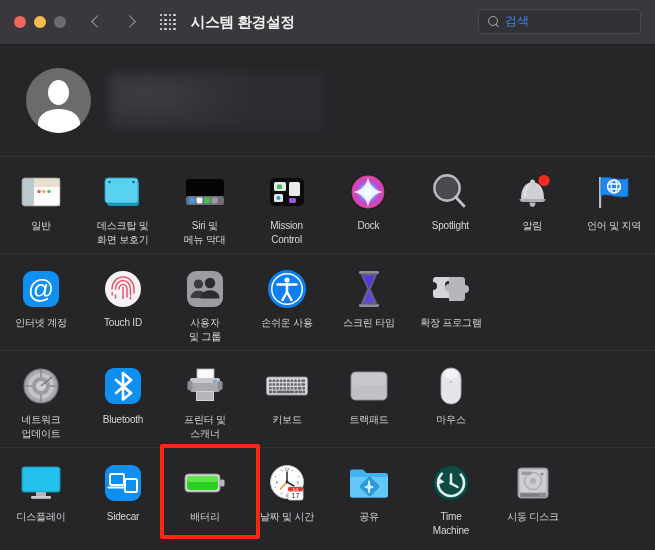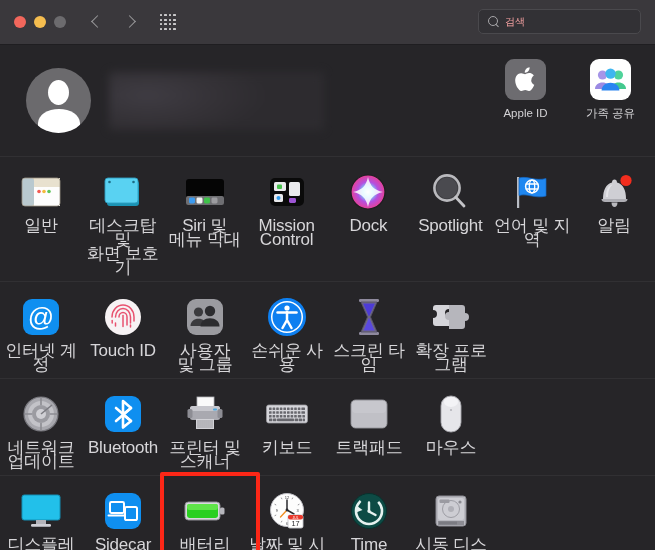--- a/index.html
+++ b/index.html
@@ -115,22 +115,22 @@
   }
   .mag::after {
     content: "";
     position: absolute;
     width: 4px; height: 1.3px;
     background: #a6a5a8;
     transform: rotate(45deg);
     left: 7px; top: 8.6px;
   }
   #search-placeholder {
-    font-size: 10px;
-    color: #fca5a5;
+    font-size: 12px;
+    color: #3b82f6;
   }
 
   
   #account-banner {
     position: relative;
     height: 112px;
     border-bottom: 1px solid #313033;
     display: flex;
     align-items: center;
     padding: 0 14px;
@@ -228,21 +228,21 @@
     padding-top: 2px;
   }
   .pref-icon-wrap {
     height: 42px;
     display: flex;
     align-items: center;
     justify-content: center;
   }
   .pref-label {
     margin-top: 6px;
-    font-size: 17px;
+    font-size: 10px;
     line-height: 14px;
     color: #d7d6d9;
     text-align: center;
     white-space: pre-line;
     letter-spacing: -0.2px;
   }
 
   
   #battery-highlight {
     position: absolute;
@@ -286,64 +286,37 @@
     <i></i>
       <i></i>
       <i></i>
       <i></i>
     <i></i>
       <i></i>
       <i></i>
       <i></i>
   </span>
 
+  <span id="window-title">시스템 환경설정</span>
 
   <div id="searchfield">
     <span class="mag"></span>
     <span id="search-placeholder">검색</span>
   </div>
 </div>
 
 <div id="account-banner">
 
   <div id="avatar">
     <span class="head"></span>
     <span class="body"></span>
   </div>
 
   <div id="account-name-blur"></div>
 
-  <div id="banner-actions">
-
-    <div class="banner-tile">
-      <div class="appleid-icon">
-        <svg width="23" height="27" viewBox="0 0 23 27">
-          <path fill="#ffffff" d="M17.3 14.2c0-3.1 2.5-4.6 2.6-4.7-1.4-2.1-3.6-2.4-4.4-2.4-1.9-.2-3.6 1.1-4.5 1.1-.9 0-2.4-1.1-3.9-1-2 0-3.9 1.2-4.9 3-2.1 3.6-.5 9 1.5 11.9 1 1.4 2.2 3 3.7 2.9 1.5-.1 2-1 3.8-1s2.3 1 3.9.9c1.6 0 2.6-1.4 3.6-2.9 1.1-1.6 1.6-3.2 1.6-3.3-.1 0-3.1-1.2-3.1-4.5z"></path>
-          <path fill="#ffffff" d="M14.4 5.1c.8-1 1.4-2.4 1.2-3.8-1.2.1-2.7.8-3.5 1.8-.8.9-1.5 2.3-1.3 3.7 1.3.1 2.7-.7 3.6-1.7z"></path>
-        </svg>
-      </div>
-      <span class="label">Apple ID</span>
-    </div>
-
-    <div class="banner-tile">
-      <div class="famshare-icon">
-        <svg width="33" height="26" viewBox="0 0 33 26">
-          <circle cx="8.5" cy="8" r="4.6" fill="#a695e8"></circle>
-          <path d="M1 22c0-4.2 3.4-6.6 7.5-6.6s7.5 2.4 7.5 6.6z" fill="#9b8ae3"></path>
-          <circle cx="24.5" cy="8" r="4.6" fill="#4fd39a"></circle>
-          <path d="M17 22c0-4.2 3.4-6.6 7.5-6.6S32 17.8 32 22z" fill="#44c98e"></path>
-          <circle cx="16.5" cy="6.6" r="5.2" fill="#3fb6f0"></circle>
-          <path d="M7.6 23.6c0-5 4-7.9 8.9-7.9s8.9 2.9 8.9 7.9z" fill="#2a84f0"></path>
-        </svg>
-      </div>
-      <span class="label">가족
-공유</span>
-    </div>
-
-  </div>
 </div>
 
 <div id="pref-area">
 
   <div class="pref-row sep">
 
     <div class="pref-item">
       <div class="pref-icon-wrap">
         <svg width="40" height="32" viewBox="0 0 40 32">
           <rect x="1" y="2" width="38" height="28" rx="3" fill="#ded3bb"></rect>
@@ -429,43 +402,43 @@
           <circle cx="16" cy="15" r="12.6" fill="#3e3e42" stroke="#b9b9bd" stroke-width="2.6"></circle>
           <circle cx="16" cy="15" r="10.4" fill="#4a4a4f"></circle>
           <path d="M24.8 24.2 L33 33" stroke="#c3c3c7" stroke-width="2.8" stroke-linecap="round"></path>
         </svg>
       </div>
       <span class="pref-label">Spotlight</span>
     </div>
 
     <div class="pref-item">
       <div class="pref-icon-wrap">
+        <svg width="38" height="36" viewBox="0 0 38 36">
+          <path d="M8 25 C8 16 11 10 17 8.5 C17 6.8 18 5.5 19.5 5.5 C21 5.5 22 6.8 22 8.5 C28 10 31 16 31 25 Z" fill="#cfcfd4"></path>
+          <path d="M6.5 25 H32.5 C32.5 27 31 28 29 28 H10 C8 28 6.5 27 6.5 25 Z" fill="#aeaeb4"></path>
+          <path d="M16.5 28.5 C16.5 31.5 18 33 19.5 33 C21 33 22.5 31.5 22.5 28.5 Z" fill="#b8b8bd"></path>
+          <path d="M11 23 C11 16 13 11.5 17.5 10.5 C14.5 13 13 17 13 23 Z" fill="#ededf0" opacity="0.7"></path>
+          <circle cx="31" cy="6.5" r="5.6" fill="#f22d1e"></circle>
+        </svg>
+      </div>
+      <span class="pref-label">알림</span>
+    </div>
+
+    <div class="pref-item">
+      <div class="pref-icon-wrap">
         <svg width="38" height="34" viewBox="0 0 38 34">
           <rect x="4" y="2" width="2.2" height="31" fill="#b9bdc4"></rect>
           <path d="M6 3 C14 0.5 22 6.5 33 3.5 L33 21 C22 24 14 18 6 20.5 Z" fill="#1f87f0"></path>
           <path d="M6 3 C14 0.5 22 6.5 33 3.5 L33 21 C22 24 14 18 6 20.5 Z" fill="none" stroke="#1466c0" stroke-width="0.7"></path>
           <circle cx="19" cy="11.5" r="6.4" fill="none" stroke="#ffffff" stroke-width="1.5"></circle>
           <ellipse cx="19" cy="11.5" rx="2.7" ry="6.4" fill="none" stroke="#ffffff" stroke-width="1.3"></ellipse>
           <path d="M12.8 9 H25.2 M12.8 14 H25.2" stroke="#ffffff" stroke-width="1.3"></path>
         </svg>
       </div>
       <span class="pref-label">언어 및 지역</span>
-    </div>
-
-    <div class="pref-item">
-      <div class="pref-icon-wrap">
-        <svg width="38" height="36" viewBox="0 0 38 36">
-          <path d="M8 25 C8 16 11 10 17 8.5 C17 6.8 18 5.5 19.5 5.5 C21 5.5 22 6.8 22 8.5 C28 10 31 16 31 25 Z" fill="#cfcfd4"></path>
-          <path d="M6.5 25 H32.5 C32.5 27 31 28 29 28 H10 C8 28 6.5 27 6.5 25 Z" fill="#aeaeb4"></path>
-          <path d="M16.5 28.5 C16.5 31.5 18 33 19.5 33 C21 33 22.5 31.5 22.5 28.5 Z" fill="#b8b8bd"></path>
-          <path d="M11 23 C11 16 13 11.5 17.5 10.5 C14.5 13 13 17 13 23 Z" fill="#ededf0" opacity="0.7"></path>
-          <circle cx="31" cy="6.5" r="5.6" fill="#f22d1e"></circle>
-        </svg>
-      </div>
-      <span class="pref-label">알림</span>
     </div>
   </div>
 
   <div class="pref-row sep">
 
     <div class="pref-item">
       <div class="pref-icon-wrap">
         <svg width="38" height="38" viewBox="0 0 38 38">
           <rect x="1" y="1" width="36" height="36" rx="9" fill="#0f8ff0"></rect>
           <text x="19" y="27.5" font-family="'Liberation Sans',sans-serif" font-size="26" fill="#ffffff" text-anchor="middle">@</text>
@@ -738,20 +711,32 @@
           <circle cx="19" cy="18" r="1.4" fill="#2a2a2e"></circle>
           <rect x="20" y="23" width="15" height="13" rx="1.8" fill="#ffffff" stroke="#c6c6cc" stroke-width="0.9"></rect>
           <rect x="20" y="23" width="15" height="4.4" rx="1.8" fill="#e8382b"></rect>
           <text x="27.5" y="26.8" font-family="'Liberation Sans',sans-serif" font-size="3.4" fill="#ffffff" text-anchor="middle">JUL</text>
           <text x="27.5" y="34.2" font-family="'Liberation Sans',sans-serif" font-size="7.4" fill="#2c2c30" text-anchor="middle">17</text>
         </svg>
       </div>
       <span class="pref-label">날짜 및 시간</span>
     </div>
 
+    <div class="pref-item">
+      <div class="pref-icon-wrap">
+        <svg width="40" height="32" viewBox="0 0 40 32">
+          <path d="M1 5 a2.5 2.5 0 0 1 2.5 -2.5 H14 l3.5 3.5 H36.5 a2.5 2.5 0 0 1 2.5 2.5 V28 a2.5 2.5 0 0 1 -2.5 2.5 H3.5 A2.5 2.5 0 0 1 1 28 Z" fill="#3fb5f0"></path>
+          <path d="M1 10 H39 V28 a2.5 2.5 0 0 1 -2.5 2.5 H3.5 A2.5 2.5 0 0 1 1 28 Z" fill="#63c8f6"></path>
+          <rect x="13" y="12" width="15" height="15" rx="2" transform="rotate(45 20.5 19.5)" fill="#2f9ad8"></rect>
+          <path d="M20 14.5 L20 25 M16.6 20 L23.4 20" stroke="#cfeefd" stroke-width="2" stroke-linecap="round"></path>
+          <circle cx="20" cy="20" r="2.4" fill="#cfeefd"></circle>
+        </svg>
+      </div>
+      <span class="pref-label">공유</span>
+    </div>
 
     <div class="pref-item">
       <div class="pref-icon-wrap">
         <svg width="38" height="38" viewBox="0 0 38 38">
           <circle cx="19" cy="19" r="17.5" fill="#0d4b45"></circle>
           <circle cx="19" cy="19" r="17.5" fill="none" stroke="#09302c" stroke-width="1"></circle>
           <circle cx="19" cy="19" r="13" fill="none" stroke="#e6f2f0" stroke-width="2.6" stroke-dasharray="62 20" transform="rotate(-45 19 19)"></circle>
           <path d="M6.5 13.5 L6 20.5 L12.5 18 Z" fill="#e6f2f0"></path>
           <path d="M19 10.5 V19.5 L25.5 23" stroke="#e6f2f0" stroke-width="2.4" fill="none" stroke-linecap="round"></path>
           <circle cx="19" cy="19" r="1.6" fill="#e6f2f0"></circle>

